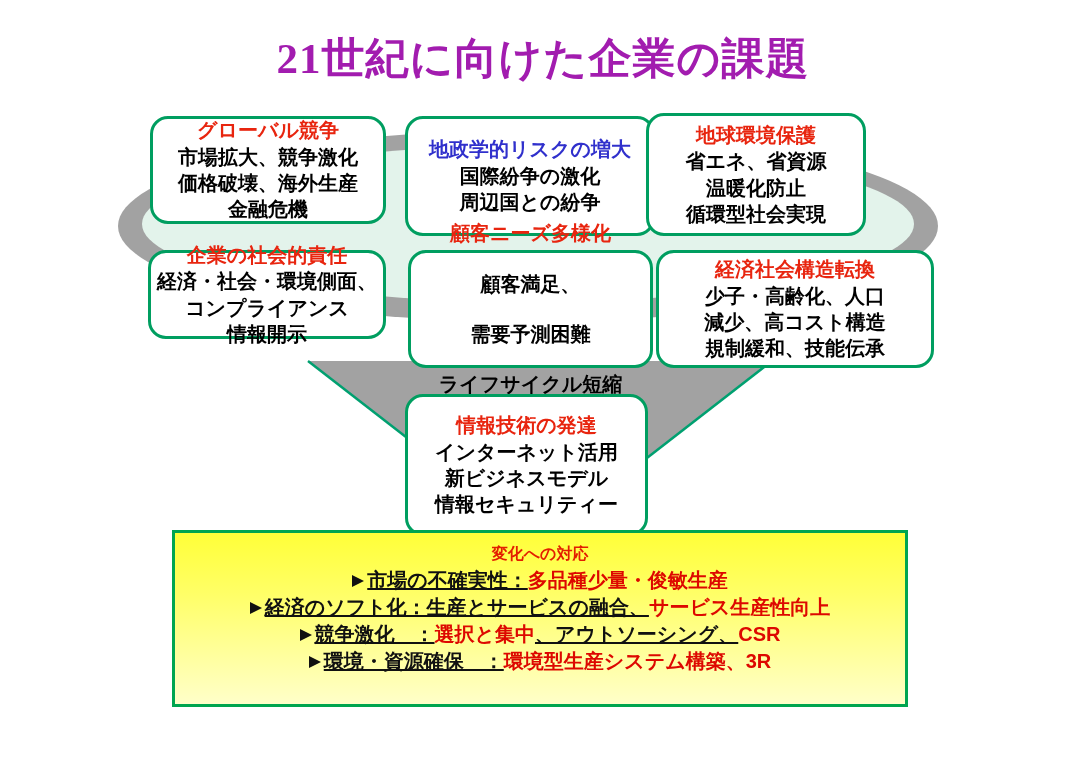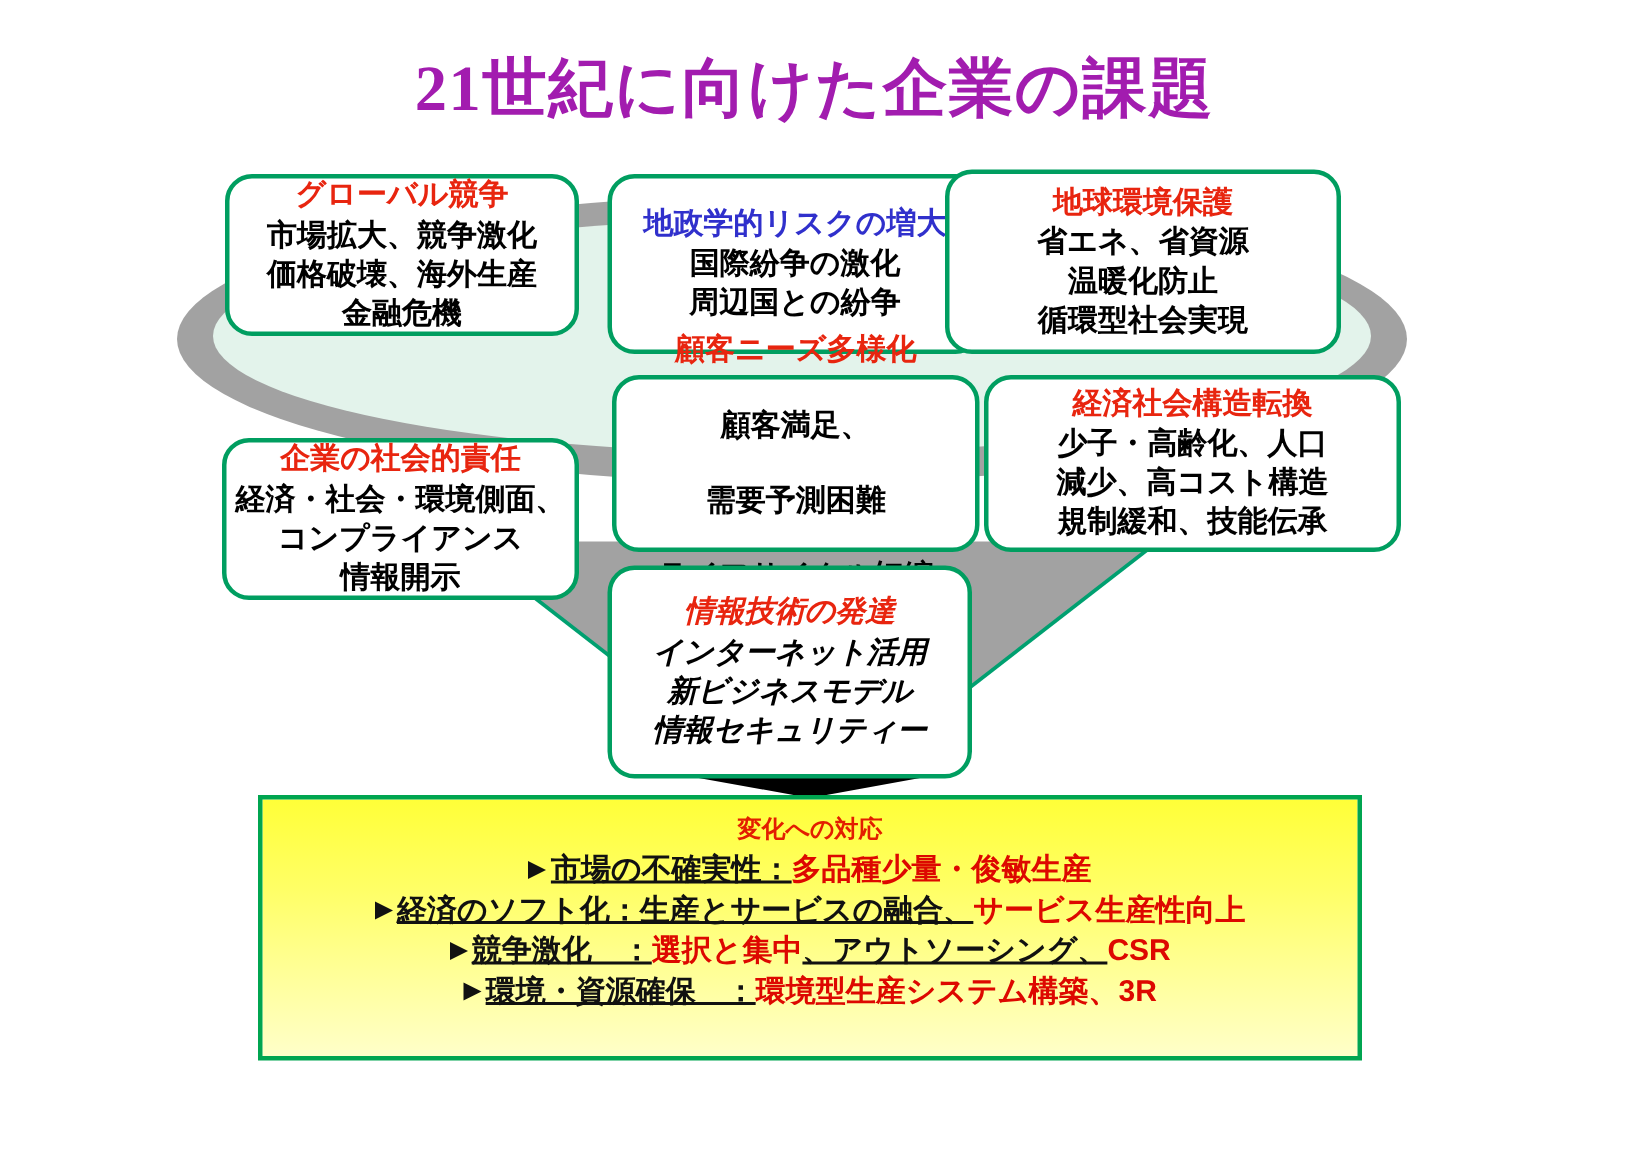--- a/index.html
+++ b/index.html
@@ -17,25 +17,25 @@
     position:absolute;box-sizing:border-box;background:#fff;
     border:3px solid #009E60;border-radius:18px;
     display:flex;flex-direction:column;justify-content:center;align-items:center;
     text-align:center;font-weight:bold;z-index:3;padding:2px 4px;
   }
   .card-title{font-size:20px;line-height:1.32;color:#E8250F;}
   .card-title.blue{color:#3030CC;}
   .card-line{font-size:20px;line-height:1.32;color:#000;}
   #card1{left:150px;top:116px;width:236px;height:108px;}
   #card2{left:405px;top:116px;width:250px;height:120px;text-align:right;}
-  #card3{left:630px;top:113px;width:264px;height:123px;}
-  #card4{left:148px;top:250px;width:238px;height:108px;margin-top:42px;}
+  #card3{left:646px;top:113px;width:220px;height:123px;}
+  #card4{left:148px;top:250px;width:238px;height:89px;}
   #card5{left:408px;top:250px;width:245px;height:118px;gap:24px;}
   #card6{left:656px;top:250px;width:278px;height:118px;}
-  #card7{left:405px;top:377px;width:243px;height:142px;font-style:italic;}
+  #card7{left:405px;top:394px;width:243px;height:142px;}
   .action-box{
     position:absolute;left:172px;top:530px;width:736px;height:177px;box-sizing:border-box;
     border:3px solid #00A550;
     background:linear-gradient(180deg,#FFFF38 0%,#FFFF66 35%,#FFFFC9 100%);
     z-index:3;text-align:center;font-weight:bold;padding-top:7px;
   }
   .action-title{font-size:16px;line-height:27px;color:#E31E00;}
   .action-line{font-size:20px;line-height:27px;color:#111;white-space:nowrap;}
   .seg-black{color:#111;text-decoration:underline;}
   .seg-red{color:#DD0800;}

